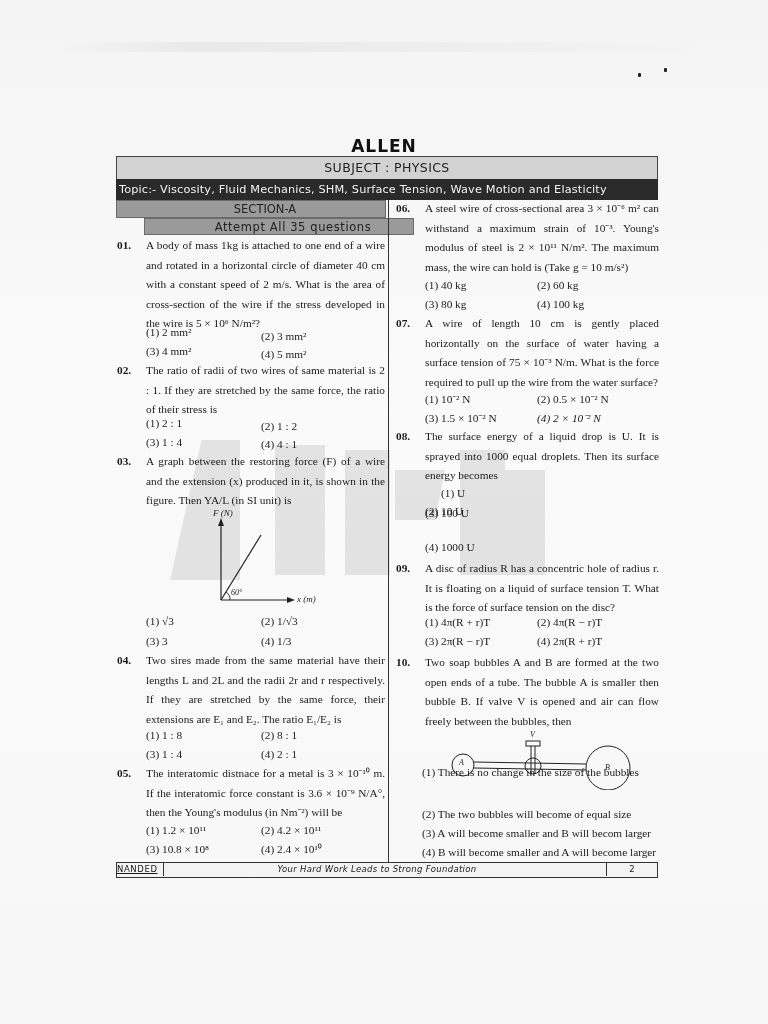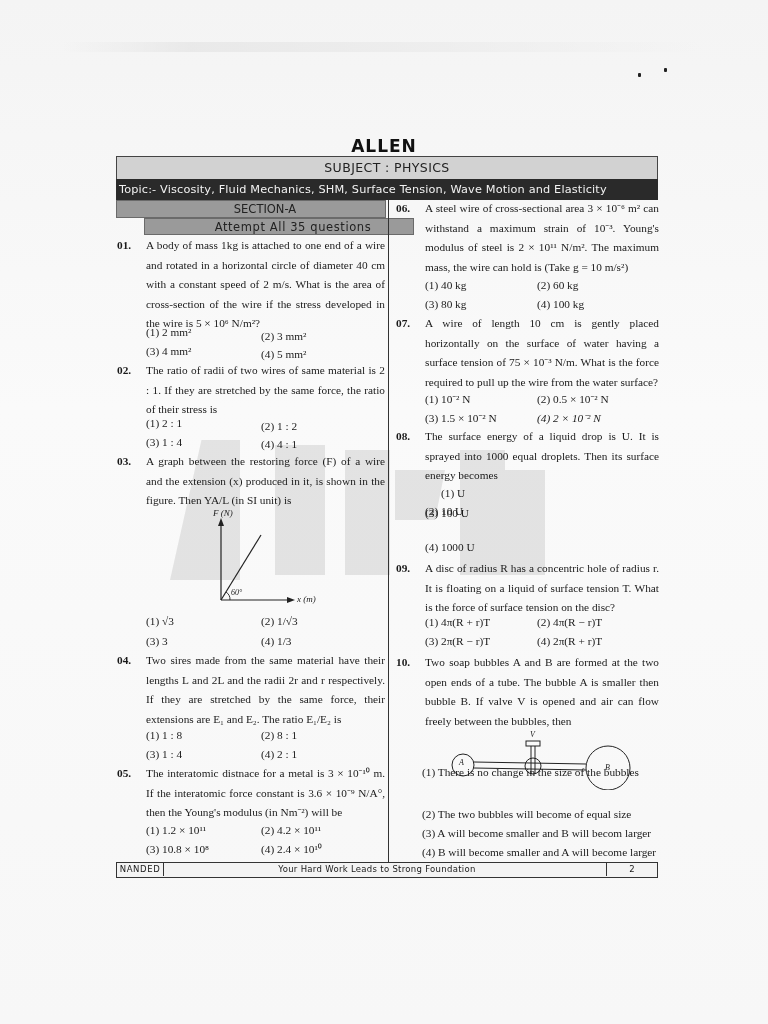--- a/index.html
+++ b/index.html
@@ -22,23 +22,23 @@
           font-family:"DejaVu Sans", sans-serif; font-size:11.5px; color:#222; border:1px solid #6a6a6a; box-sizing:border-box;padding-left:28px; }
   .divider { position:absolute; left:388px; top:200px; width:1px; height:662px; background:#333; }
   .q { position:absolute; font-size:11.3px; line-height:19.5px; }
   .q .num { position:absolute; left:0; top:0; font-weight:bold; }
   .q .txt { position:absolute; left:29px; top:0; text-align:justify; }
   .opts { position:absolute; font-size:11.3px; line-height:19px; }
   .opt { position:absolute; white-space:nowrap; }
   .footer { position:absolute; left:116px; top:862px; width:542px; height:16px; border:1.5px solid #333;
             box-sizing:border-box; font-family:"DejaVu Sans", sans-serif; font-size:8.5px; background:#f3f3f3; }
   .footer .left { position:absolute; left:0; top:0; width:46px; height:13px; line-height:13px;
-                  text-align:center; border-right:1.2px solid #333; letter-spacing:.6px; }
+                  border-right:1.2px solid #333; letter-spacing:.6px;text-decoration:underline; }
   .footer .mid { position:absolute; left:46px; top:0; width:428px; height:13px; line-height:13px;
-                 text-align:center; letter-spacing:.3px; }
+                 text-align:center; font-style:italic; letter-spacing:.3px; }
   .footer .right { position:absolute; right:0; top:0; width:50px; height:13px; line-height:13px;
                    text-align:center; border-left:1.2px solid #333; }
   .wm { position:absolute; background:#cfcfcf; opacity:.55; }
 </style>
 </head>
 <body>
 
 <div class="page">
   <div class="smudge1"></div>
   <div class="mark" style="left:638px;top:73px;"></div>

